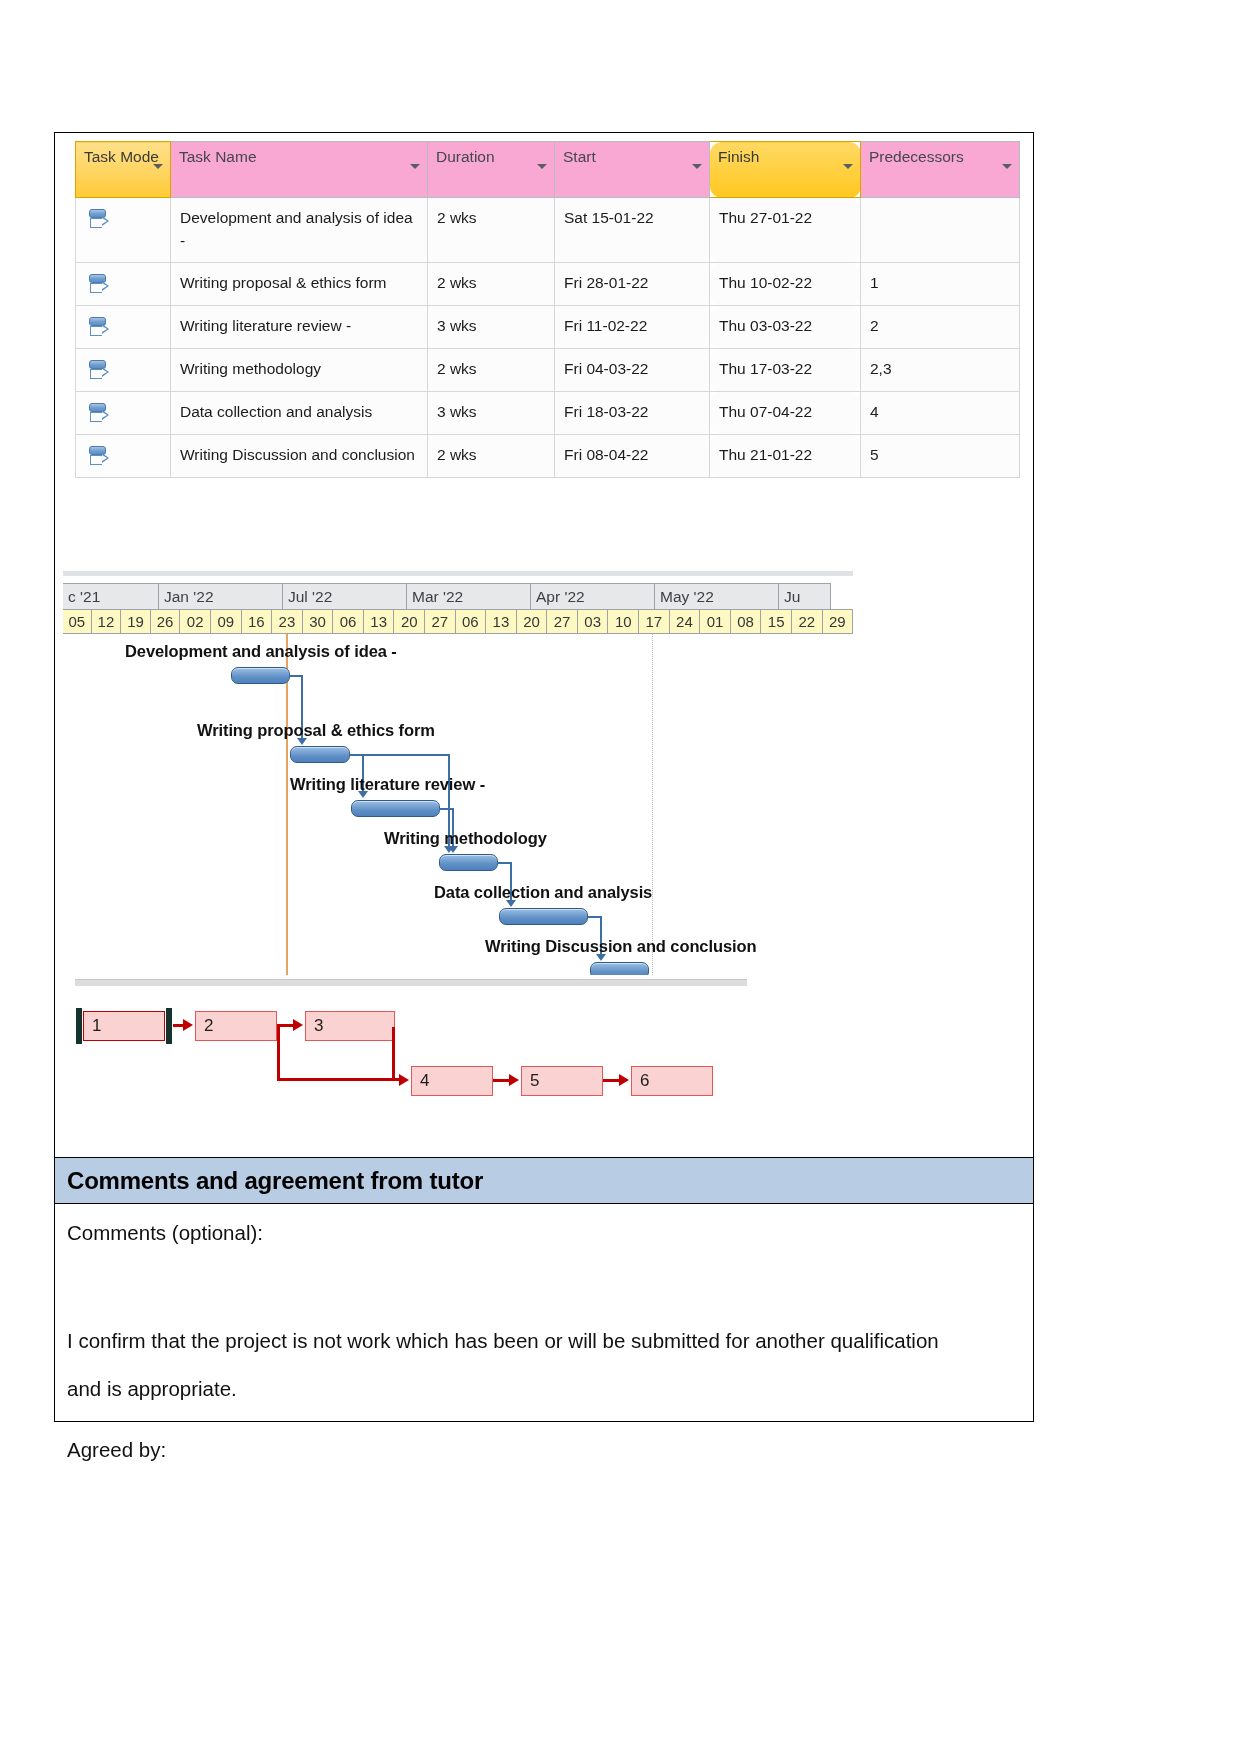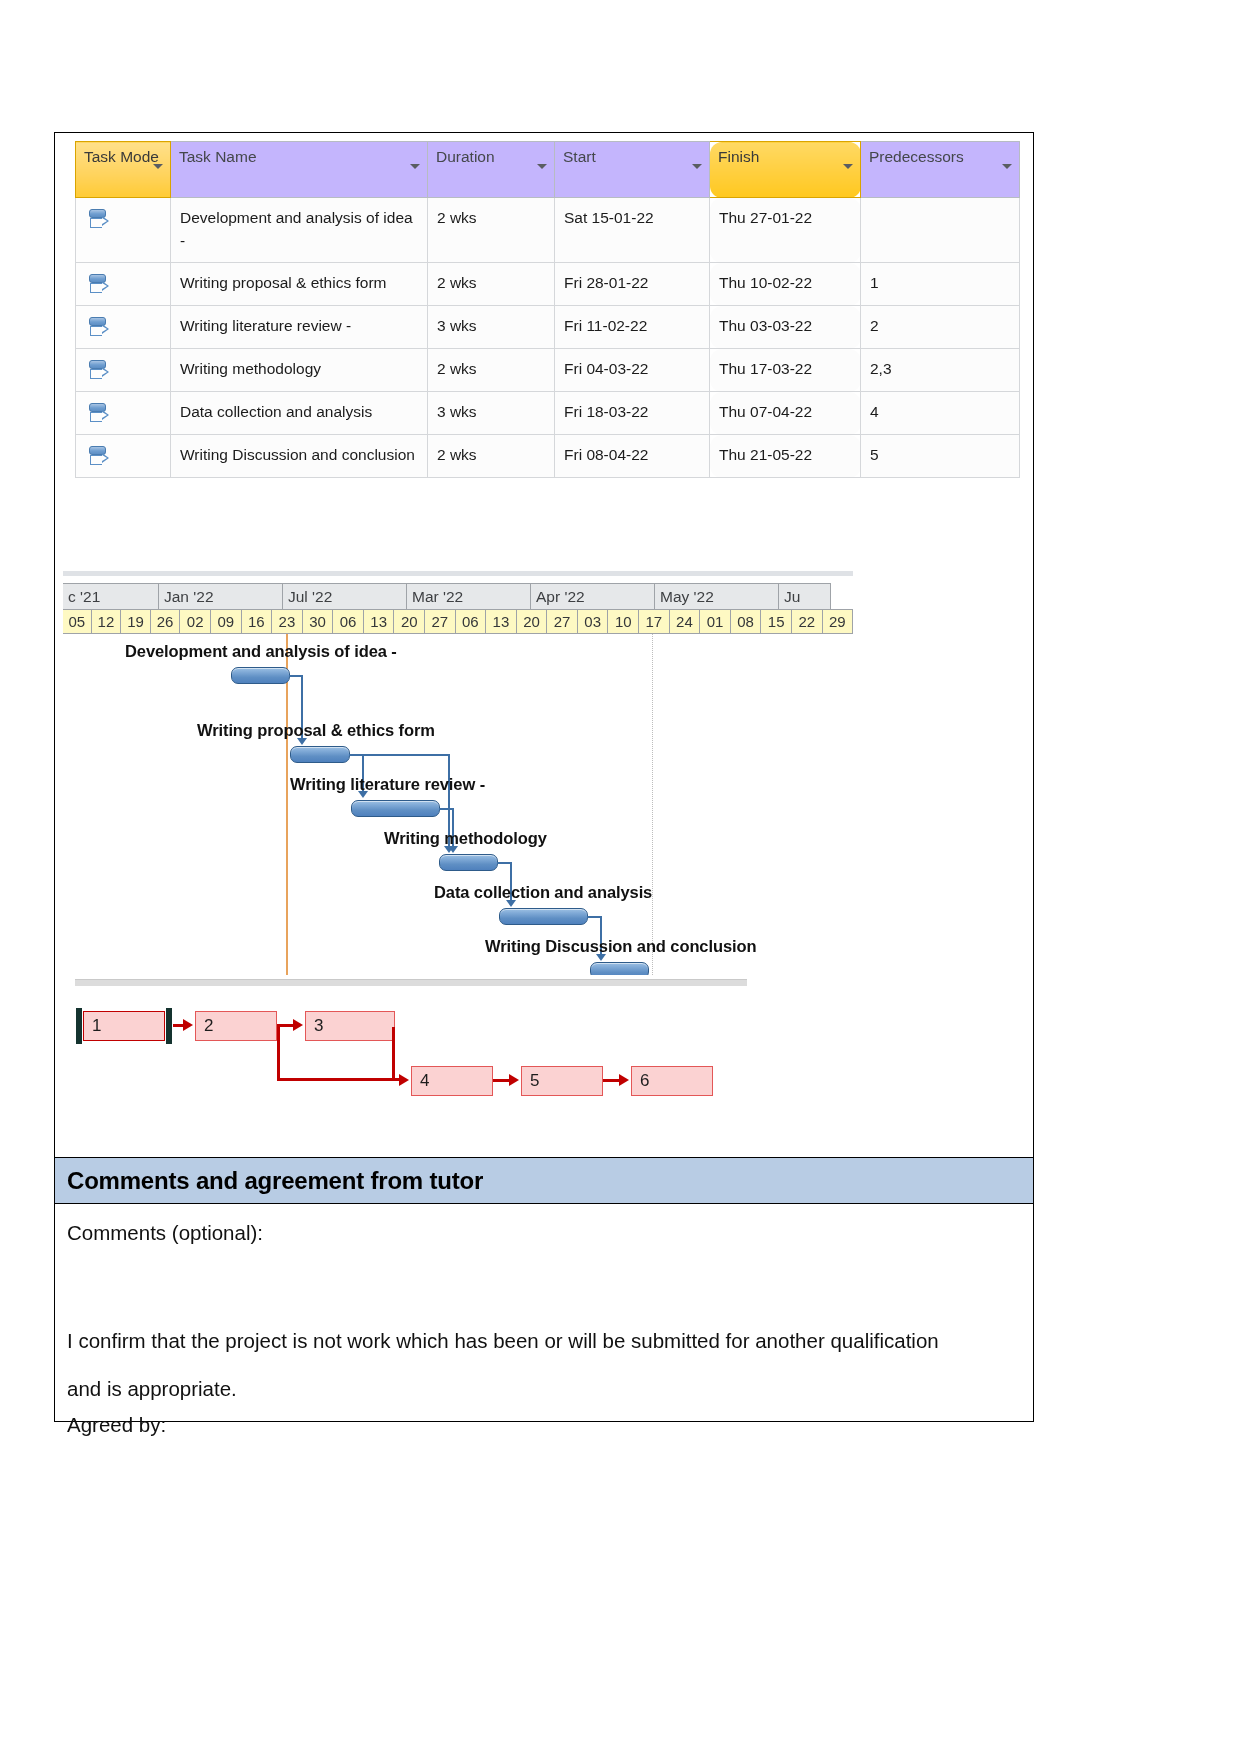--- a/index.html
+++ b/index.html
@@ -22,21 +22,21 @@
     position:absolute;left:20px;top:8px;width:852px;
     border-collapse:collapse;table-layout:fixed;
     font-size:15.5px;
   }
   .proj-table th,.proj-table td{
     border:1px solid #d5d7da;
     padding:0;vertical-align:top;
     background:#fff;
   }
   .proj-table thead th{
-    background:#c4b5fd;
+    background:#f9a8d4;
     border:1px solid #b7bcc2;
     height:50px;
     font-weight:400;
     color:#44474b;
     text-align:left;
     position:relative;
     padding:5px 8px 0 8px;
     font-size:15.5px;
     line-height:19px;
   }
@@ -276,21 +276,21 @@
         <tr>
           <td class="col-mode">
             <span class="mode-icon">
                 <i class="bar"></i>
                 <i class="arw"></i>
               </span>
           </td>
           <td class="col-name">Writing Discussion and conclusion</td>
           <td class="col-dur">2 wks</td>
           <td class="col-start">Fri 08-04-22</td>
-          <td class="col-finish">Thu 21-05-22</td>
+          <td class="col-finish">Thu 21-01-22</td>
           <td class="col-pred">5</td>
         </tr>
       </tbody>
     </table>
 
     <div class="gantt">
       <div class="gantt-topbar"></div>
 
       <div class="g-months">
         <div class="m" style="width:96px">c '21</div>
@@ -409,17 +409,17 @@
       <div class="net-arrow" style="left:556px;top:81px"></div>
     </div>
 
     <div class="cmt-header">
       <span>Comments and agreement from tutor</span>
     </div>
     <div class="cmt-body">
       <div class="cmt-line" style="top:16px">Comments (optional):</div>
       <div class="cmt-line" style="top:124px">I confirm that the project is not work which has been or will be submitted for another qualification</div>
       <div class="cmt-line" style="top:172px">and is appropriate.</div>
-      <div class="cmt-line" style="top:208px">Agreed by:</div>
+      <div class="cmt-line" style="top:233px">Agreed by:</div>
     </div>
 
   </div>
 </div>
 
 </body></html>

